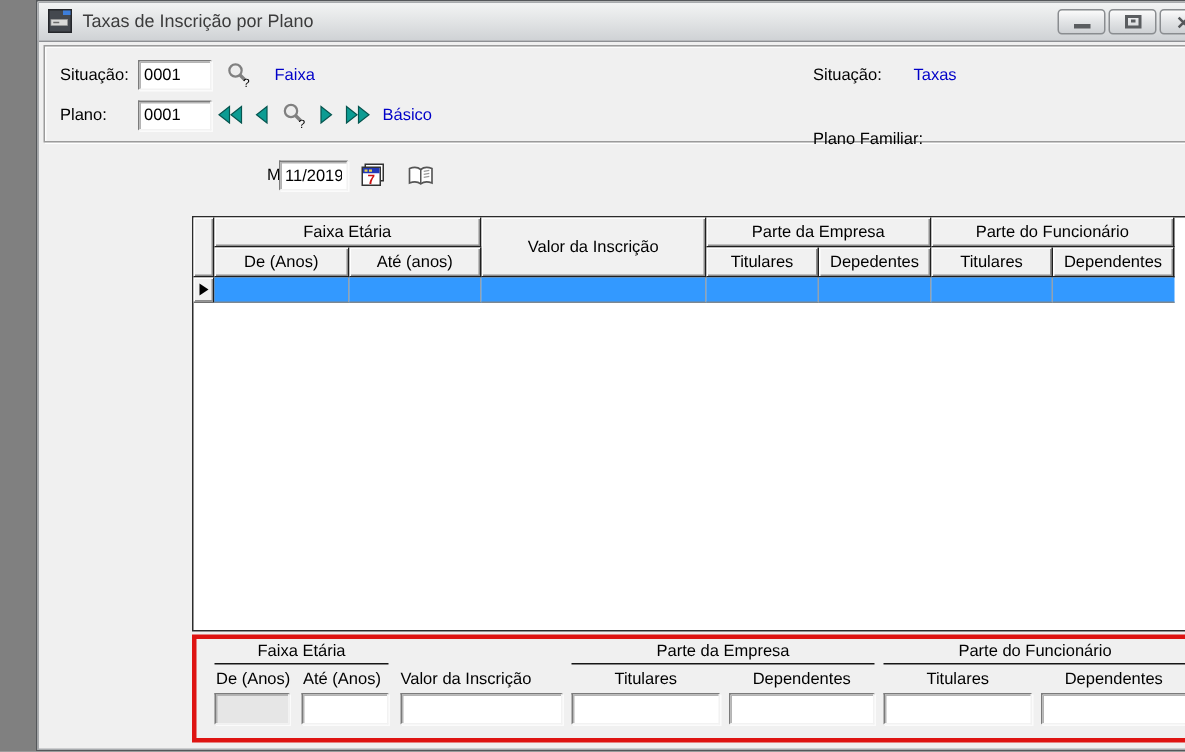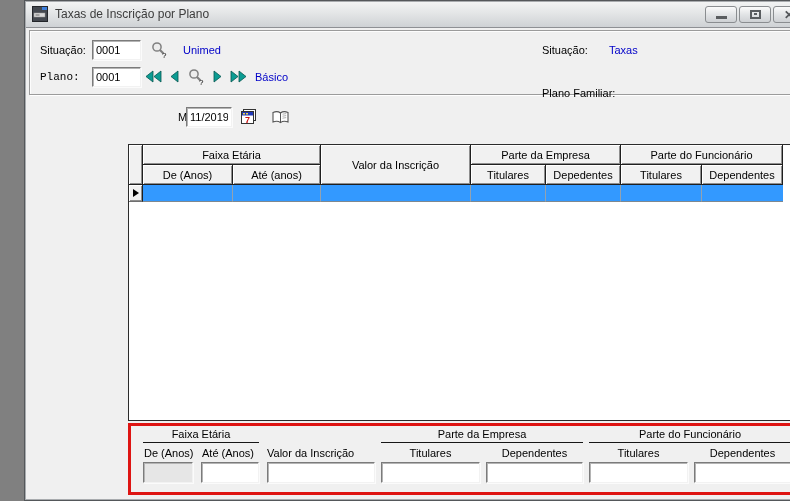--- a/index.html
+++ b/index.html
@@ -116,26 +116,26 @@
     <input class="edit" style="left: 62px; top: 9px; width: 49px; height: 20px;" value="0001">
     <button class="icon-btn" style="left:120px;top:10px;">
       <span>
         <svg width="18" height="18" viewBox="0 0 18 18">
           <circle cx="7" cy="6" r="4.1" fill="#EDEDED" stroke="#808080" stroke-width="1.5"></circle>
           <line x1="10" y1="9" x2="13.5" y2="12.5" stroke="#808080" stroke-width="2.2"></line>
           <text x="12" y="17" font-size="8" font-family="Liberation Sans" fill="#000">?</text>
         </svg>
       </span>
     </button>
-    <span class="lbl navy" style="left:153px;top:13px;">Unimed</span>
+    <span class="lbl navy" style="left:153px;top:13px;">Faixa</span>
 
     <span class="lbl" style="left:512px;top:13px;">Situação:</span>
     <span class="lbl navy" style="left:579px;top:13px;">Taxas</span>
 
-    <span class="lbl" style="left:10px;top:40px;font-family:Liberation Mono, monospace;">Plano:</span>
+    <span class="lbl" style="left:10px;top:40px;">Plano:</span>
     <input class="edit" style="left: 62px; top: 36px; width: 49px; height: 20px;" value="0001">
 
     <button class="icon-btn" style="left:115px;top:39px;">
       <span>
         <svg width="17" height="13" viewBox="0 0 17 13">
           <polygon points="8,1 1,6.5 8,12" fill="#0C9C93" stroke="#06554F" stroke-width="0.8"></polygon>
           <polygon points="16,1 9,6.5 16,12" fill="#0C9C93" stroke="#06554F" stroke-width="0.8"></polygon>
         </svg>
       </span>
     </button>

